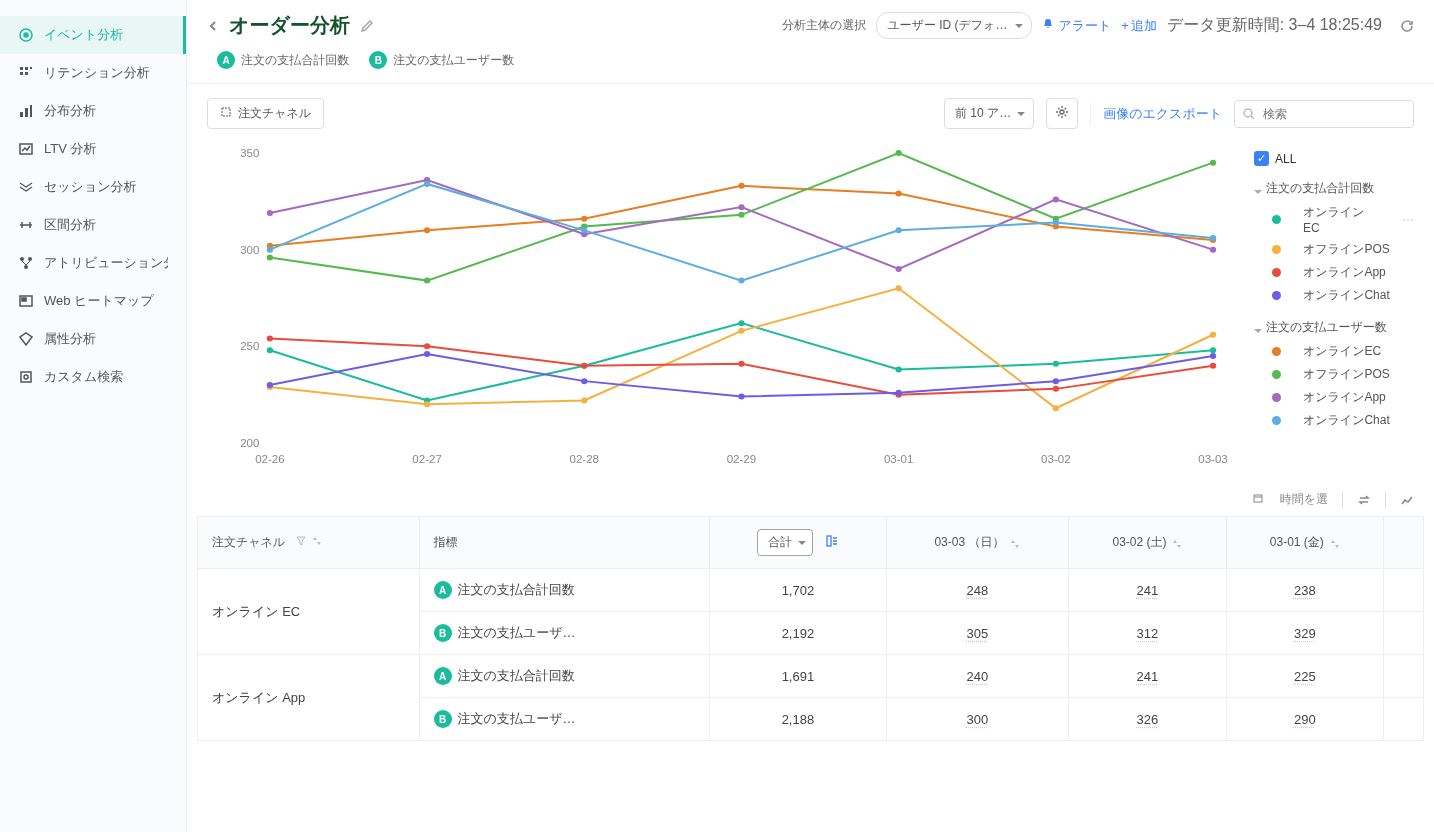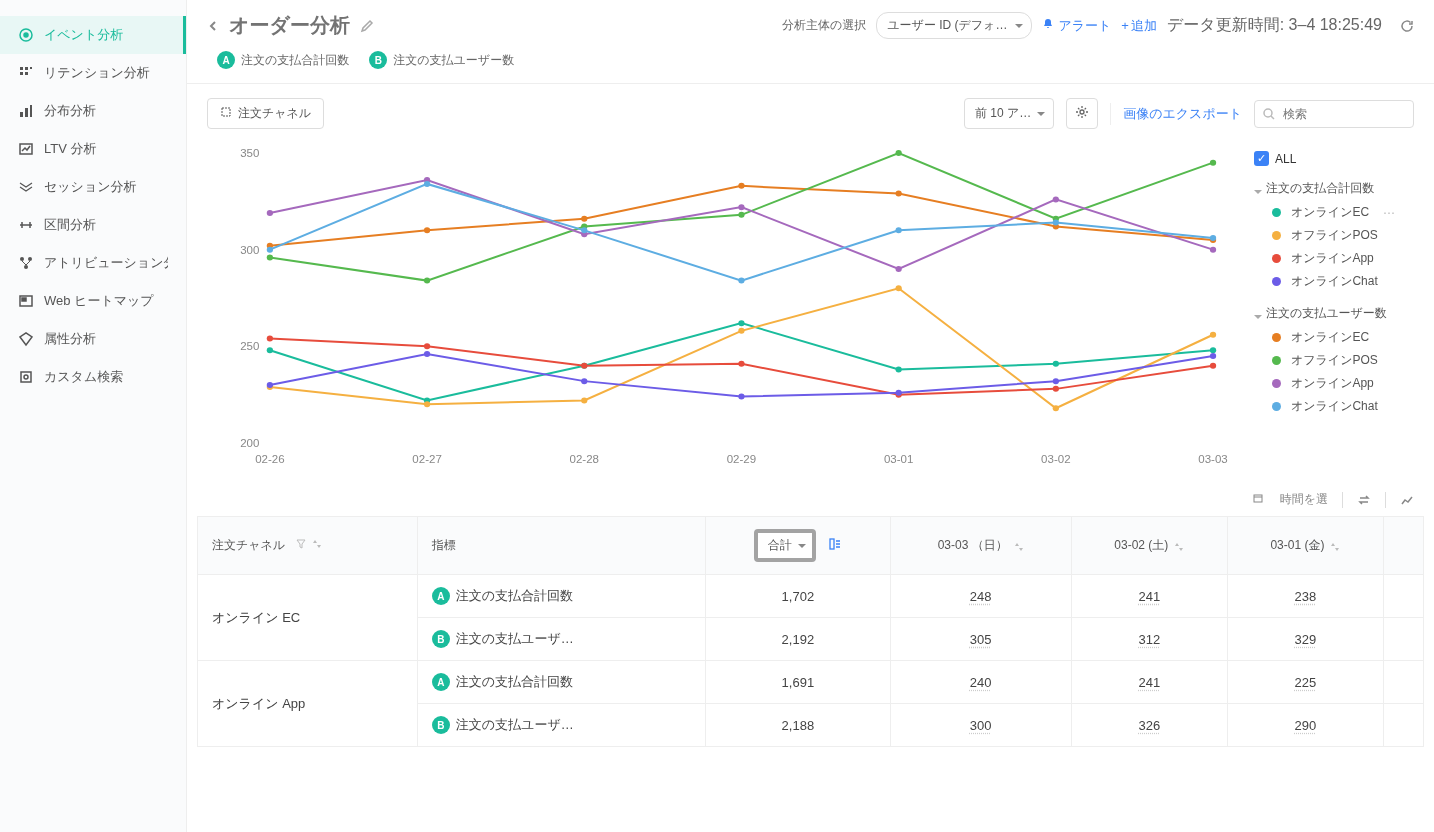--- a/index.html
+++ b/index.html
@@ -11,21 +11,21 @@
 .sidebar-item { display: flex; align-items: center; padding: 10px 18px; cursor: pointer; color: #555; font-size: 13px; gap: 10px; }
 .sidebar-item.active { background: #e8f7f5; color: #1abc9c; border-right: 3px solid #1abc9c; font-weight: 500; }
 .sidebar-icon { width: 16px; height: 16px; flex-shrink: 0; display: inline-flex; align-items: center; justify-content: center; }
 
 
 .main { flex: 1; display: flex; flex-direction: column; overflow: hidden; }
 
 
 .header { display: flex; align-items: center; padding: 12px 20px 8px; gap: 10px; }
 .back-chevron { width: 12px; height: 12px; cursor: pointer; color: #888; }
-.page-title { font-size: 20px; font-weight: 600; color: #737373; }
+.page-title { font-size: 20px; font-weight: 600; color: #14532d; }
 .edit-icon { width: 14px; height: 14px; color: #aaa; cursor: pointer; }
 .header-spacer { flex: 1; }
 .header-ctrl { display: flex; align-items: center; gap: 6px; font-size: 12px; color: #666; }
 .subject-select { border: 1px solid #ddd; border-radius: 12px; padding: 4px 24px 4px 10px; font-size: 12px; color: #555; background: #fff; cursor: pointer; position: relative; min-width: 140px; }
 .alert-link { color: #3b82f6; cursor: pointer; display: flex; align-items: center; gap: 4px; }
 .add-link { color: #3b82f6; cursor: pointer; display: flex; align-items: center; gap: 2px; }
 .update-time { color: #666; font-size: 16px; }
 .refresh-icon { width: 14px; height: 14px; color: #888; cursor: pointer; margin-left: 8px; }
 
 
@@ -38,53 +38,53 @@
 
 .toolbar { display: flex; align-items: center; padding: 14px 20px; gap: 12px; }
 .chip-btn { border: 1px solid #ddd; border-radius: 4px; padding: 6px 12px; font-size: 12px; color: #555; background: #fff; cursor: pointer; display: inline-flex; align-items: center; gap: 6px; }
 .toolbar-spacer { flex: 1; }
 .dropdown-btn { border: 1px solid #ddd; border-radius: 4px; padding: 6px 22px 6px 10px; font-size: 12px; color: #555; background: #fff; cursor: pointer; min-width: 90px; position: relative; white-space: nowrap; overflow: hidden; text-overflow: ellipsis; }
 .dropdown-btn::after { content: ""; position: absolute; right: 8px; top: 50%; transform: translateY(-50%); border-left: 4px solid transparent; border-right: 4px solid transparent; border-top: 4px solid #888; }
 .gear-btn { border: 1px solid #ddd; border-radius: 4px; padding: 6px 8px; font-size: 12px; color: #666; background: #fff; cursor: pointer; }
 .vdiv { width: 1px; height: 22px; background: #eee; }
 .export-link { color: #3b82f6; cursor: pointer; font-size: 13px; }
 .search-wrap { position: relative; }
-.search-input { border: 1px solid #ddd; border-radius: 4px; padding: 6px 10px 6px 28px; font-size: 12px; width: 160px; }
+.search-input { border: 1px solid #ddd; border-radius: 4px; padding: 6px 10px 6px 28px; font-size: 12px; width: 180px; }
 .search-icon-i { position: absolute; left: 8px; top: 50%; transform: translateY(-50%); color: #bbb; width: 14px; height: 14px; }
 
 
 .chart-zone { display: flex; padding: 0 20px 10px; gap: 20px; }
 .chart-plot { flex: 1; height: 330px; position: relative; }
 .chart-plot svg { width: 100%; height: 100%; }
 .axis-tick { font-size: 11px; fill: #888; }
 .chart-legend { width: 160px; padding-top: 8px; font-size: 12px; }
 .legend-all { display: flex; align-items: center; gap: 6px; margin-bottom: 10px; font-weight: 500; }
 .legend-check { width: 15px; height: 15px; background: #3b82f6; border-radius: 3px; display: inline-flex; align-items: center; justify-content: center; }
 .legend-check::after { content: "✓"; color: #fff; font-size: 11px; }
 .legend-group { margin-bottom: 8px; }
 .legend-group-title { display: flex; align-items: center; gap: 4px; color: #555; padding: 4px 0; cursor: pointer; }
 .legend-chevron { width: 8px; height: 8px; color: #aaa; }
-.legend-item { display: flex; align-items: center; gap: 10px; padding: 3px 0 3px 18px; color: #555; cursor: pointer; }
+.legend-item { display: flex; align-items: center; gap: 22px; padding: 3px 0 3px 18px; color: #555; cursor: pointer; }
 .legend-ellipsis { color: #bbb; margin-left: 4px; }
 .legend-swatch { width: 9px; height: 9px; border-radius: 50%; flex-shrink: 0; }
 
 
 .table-controls { display: flex; align-items: center; justify-content: flex-end; padding: 8px 20px; gap: 14px; color: #888; font-size: 12px; }
 .tc-item { display: flex; align-items: center; gap: 16px; cursor: pointer; }
 .tc-div { width: 1px; height: 16px; background: #ddd; }
 
 
 .dtable { width: calc(100% - 20px); border-collapse: collapse; font-size: 13px; margin-left: 10px; }
 .dtable th, .dtable td { border: 1px solid #eee; padding: 12px 14px; text-align: left; }
 .dtable th { background: #fafbfc; font-weight: 500; color: #555; font-size: 12px; }
 .dtable th.center, .dtable td.center { text-align: center; }
 .dtable td { color: #444; }
 .th-inner { display: flex; align-items: center; justify-content: center; gap: 6px; }
 .sort-ic { width: 10px; height: 10px; color: #bbb; }
-.total-select { border: 4px solid #a3a3a3; border-radius: 4px; padding: 4px 20px 4px 10px; font-size: 12px; background: #fff; cursor: pointer; position: relative; }
+.total-select { border: 1px solid #a3a3a3; border-radius: 4px; padding: 4px 20px 4px 10px; font-size: 12px; background: #fff; cursor: pointer; position: relative; }
 .total-select::after { content: ""; position: absolute; right: 6px; top: 50%; transform: translateY(-50%); border-left: 4px solid transparent; border-right: 4px solid transparent; border-top: 4px solid #888; }
 .percent-ic { color: #3b82f6; margin-left: 6px; }
 .metric-cell { display: flex; align-items: center; gap: 6px; }
 .truncate { white-space: nowrap; overflow: hidden; text-overflow: ellipsis; max-width: 130px; }
 .underlined { text-decoration: underline dotted #ccc; text-underline-offset: 3px; }
 .rowspan-cell { vertical-align: middle; }
 .filter-icons { display: inline-flex; gap: 6px; color: #bbb; margin-left: 8px; }
 </style>
 </head>
 <body>

